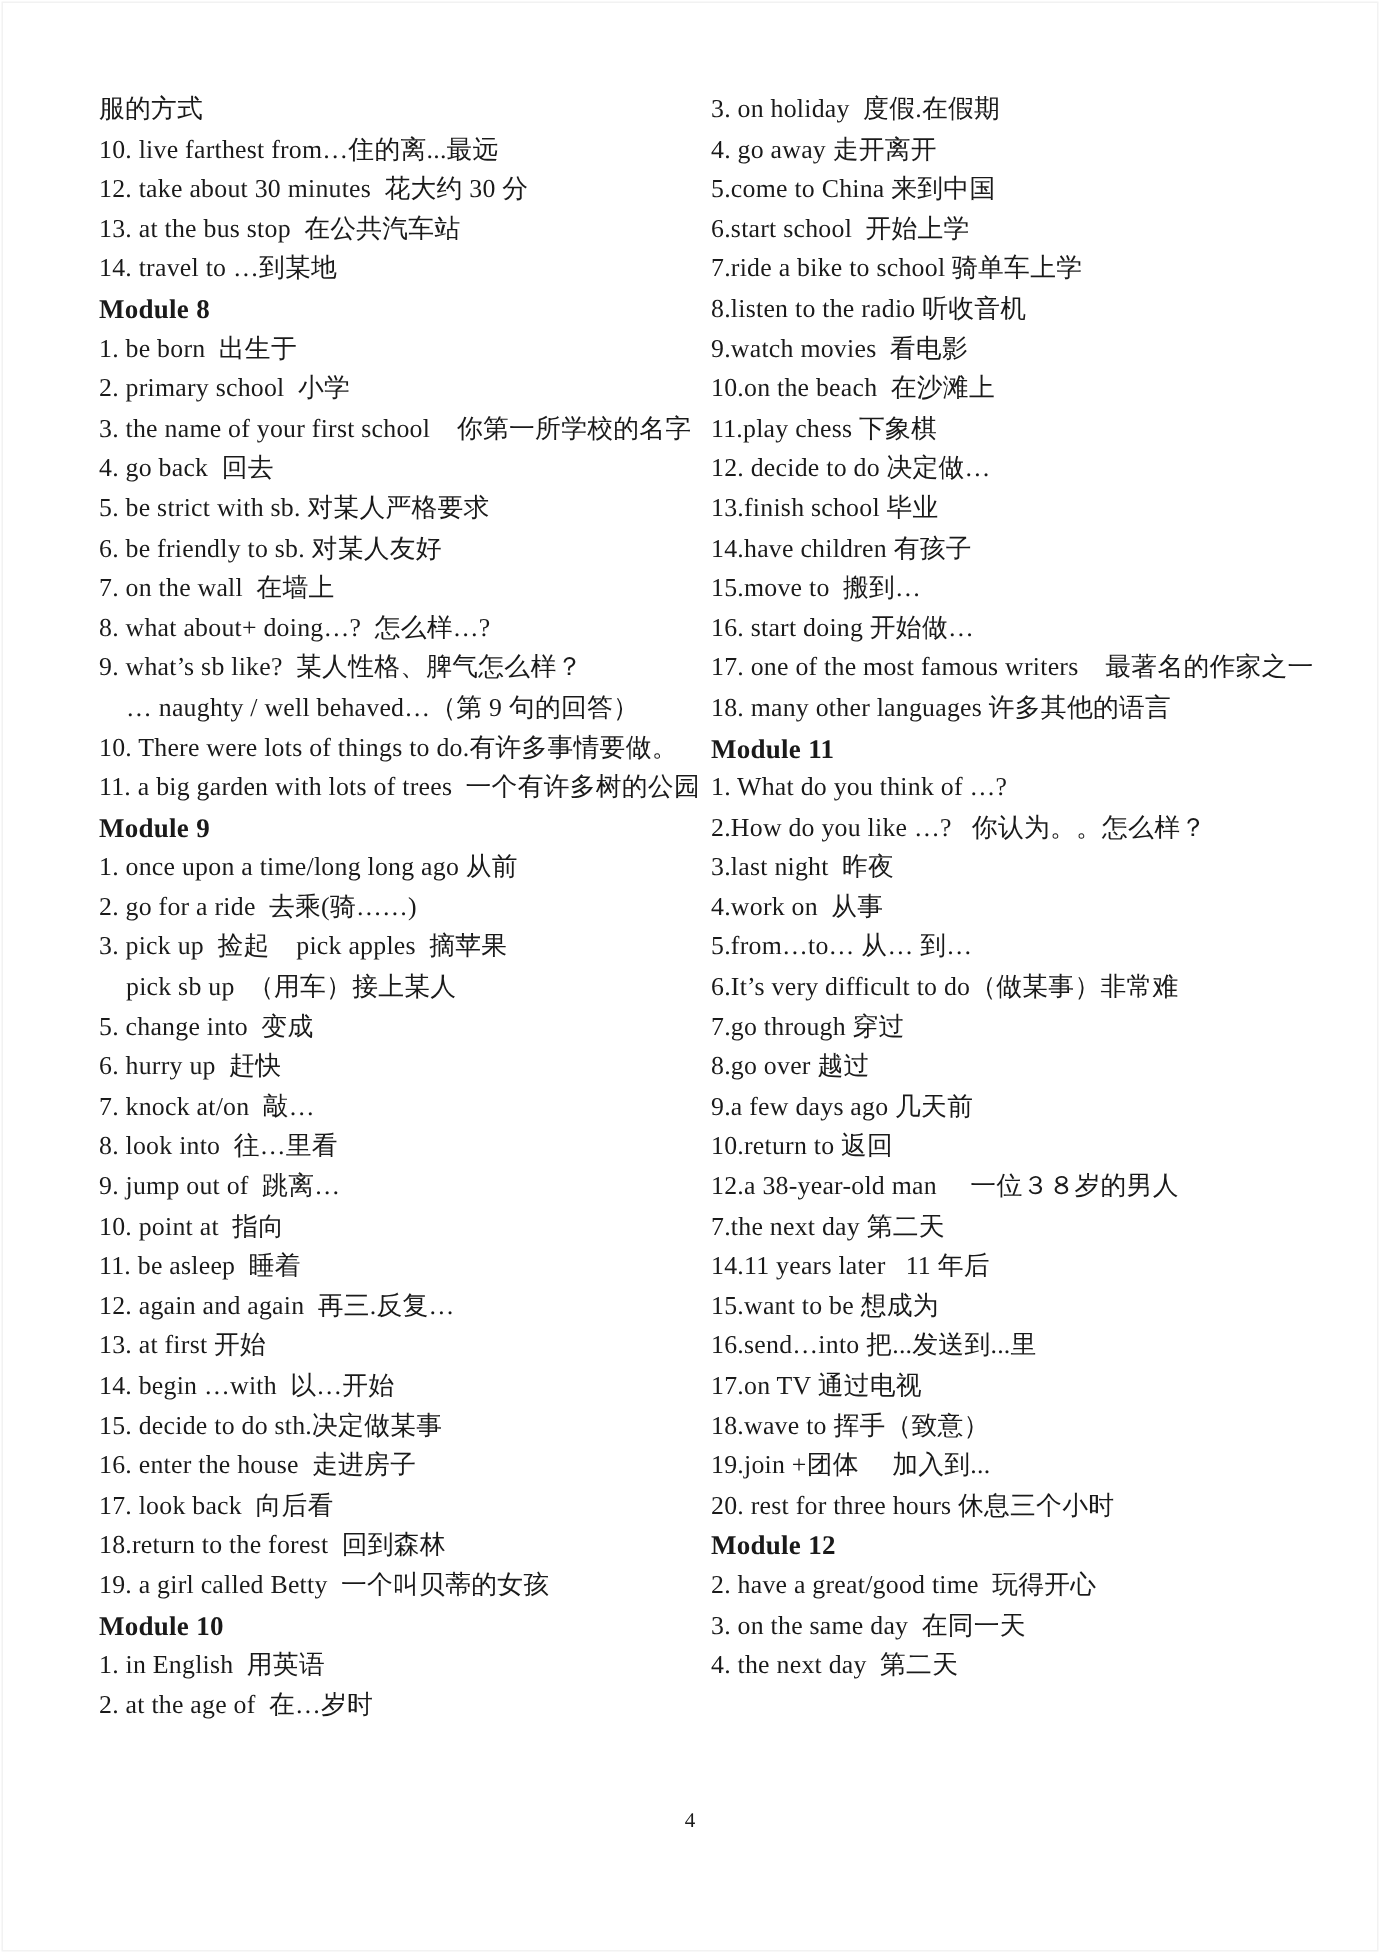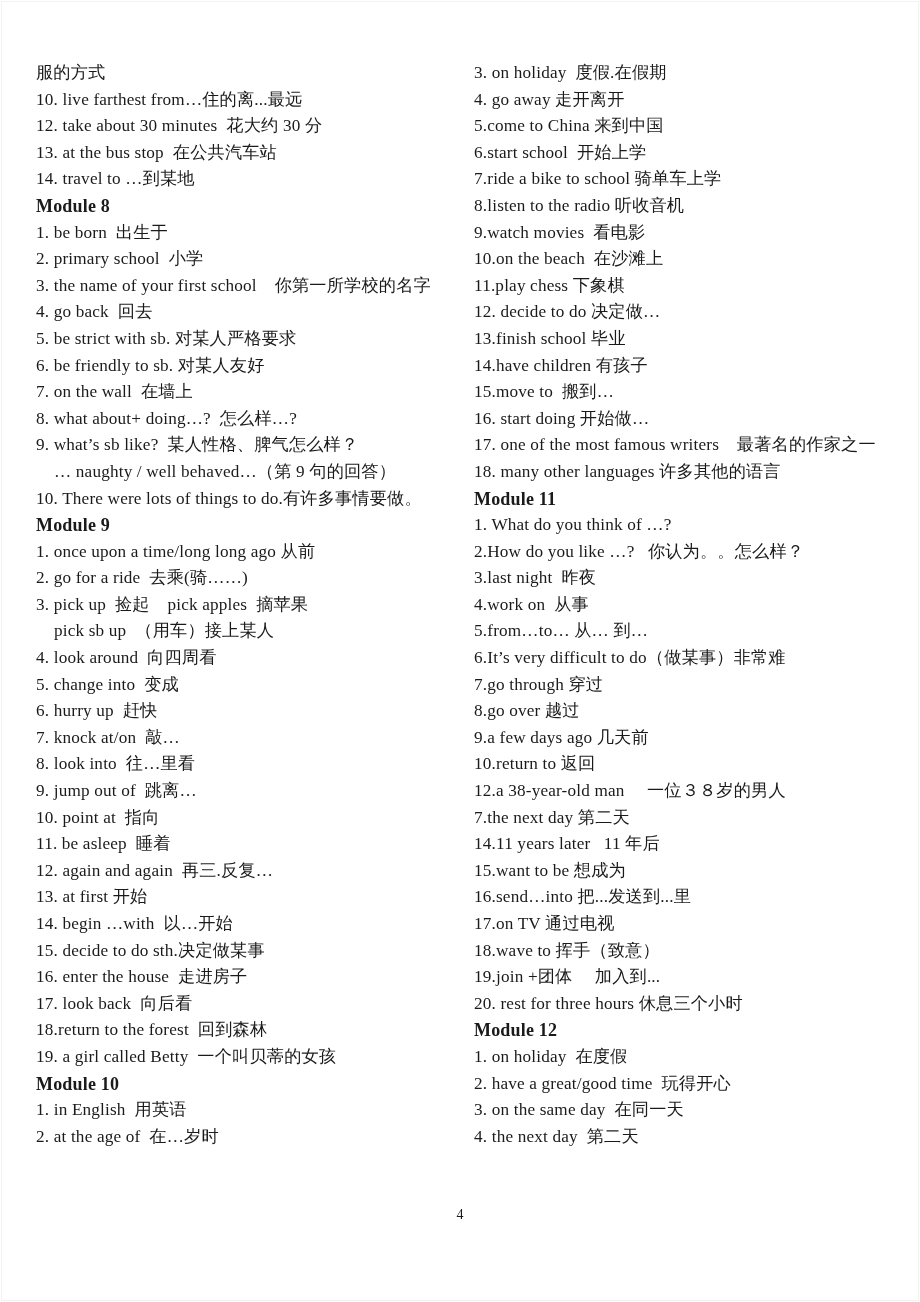--- a/index.html
+++ b/index.html
@@ -37,21 +37,21 @@
     width: 920px;
     display: flex;
     flex-direction: row;
     align-items: flex-start;
   }
   .col {
     box-sizing: border-box;
   }
   .col-left {
     width: 470px;
-    padding-left: 36px;
+    padding-left: 66px;
     padding-right: 4px;
   }
   .col-right {
     width: 450px;
     padding-left: 4px;
     padding-right: 10px;
   }
   .line {
     font-size: 17.2px;
     line-height: 26.6px;
@@ -96,26 +96,26 @@
         <div class="line">2. primary school  小学</div>
         <div class="line">3. the name of your first school    你第一所学校的名字</div>
         <div class="line">4. go back  回去</div>
         <div class="line">5. be strict with sb. 对某人严格要求</div>
         <div class="line">6. be friendly to sb. 对某人友好</div>
         <div class="line">7. on the wall  在墙上</div>
         <div class="line">8. what about+ doing…?  怎么样…?</div>
         <div class="line">9. what’s sb like?  某人性格、脾气怎么样？</div>
         <div class="line indent">… naughty / well behaved…（第 9 句的回答）</div>
         <div class="line">10. There were lots of things to do.有许多事情要做。</div>
+        <div class="line">11. a big garden with lots of trees  一个有许多树的公园</div>
         <div class="line head">Module 9</div>
         <div class="line">1. once upon a time/long long ago 从前</div>
         <div class="line">2. go for a ride  去乘(骑……)</div>
         <div class="line">3. pick up  捡起    pick apples  摘苹果</div>
         <div class="line indent">pick sb up  （用车）接上某人</div>
-        <div class="line">4. look around  向四周看</div>
         <div class="line">5. change into  变成</div>
         <div class="line">6. hurry up  赶快</div>
         <div class="line">7. knock at/on  敲…</div>
         <div class="line">8. look into  往…里看</div>
         <div class="line">9. jump out of  跳离…</div>
         <div class="line">10. point at  指向</div>
         <div class="line">11. be asleep  睡着</div>
         <div class="line">12. again and again  再三.反复…</div>
         <div class="line">13. at first 开始</div>
         <div class="line">14. begin …with  以…开始</div>
@@ -159,21 +159,20 @@
         <div class="line">12.a 38-year-old man     一位３８岁的男人</div>
         <div class="line">7.the next day 第二天</div>
         <div class="line">14.11 years later   11 年后</div>
         <div class="line">15.want to be 想成为</div>
         <div class="line">16.send…into 把...发送到...里</div>
         <div class="line">17.on TV 通过电视</div>
         <div class="line">18.wave to 挥手（致意）</div>
         <div class="line">19.join +团体     加入到...</div>
         <div class="line">20. rest for three hours 休息三个小时</div>
         <div class="line head">Module 12</div>
-        <div class="line">1. on holiday  在度假</div>
         <div class="line">2. have a great/good time  玩得开心</div>
         <div class="line">3. on the same day  在同一天</div>
         <div class="line">4. the next day  第二天</div>
       </div>
   </div>
 
   <div class="page-number">4</div>
 </div>
 
 </body></html>

